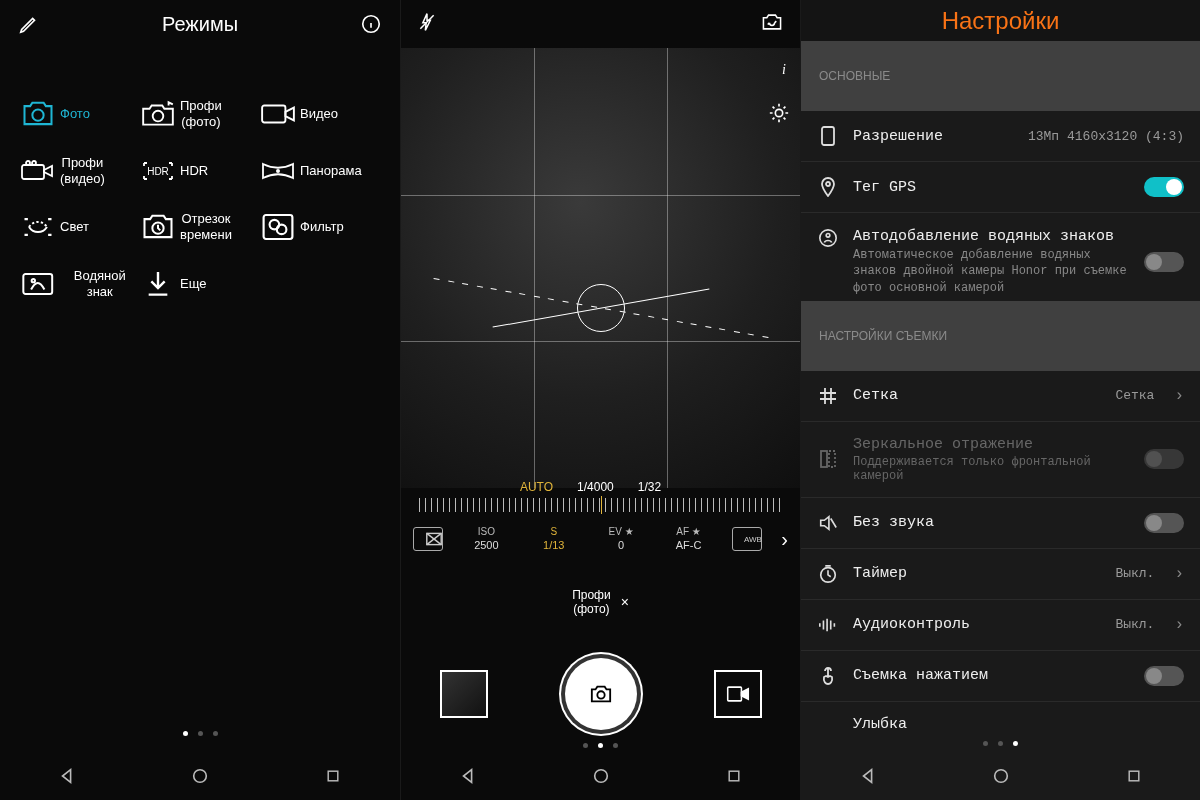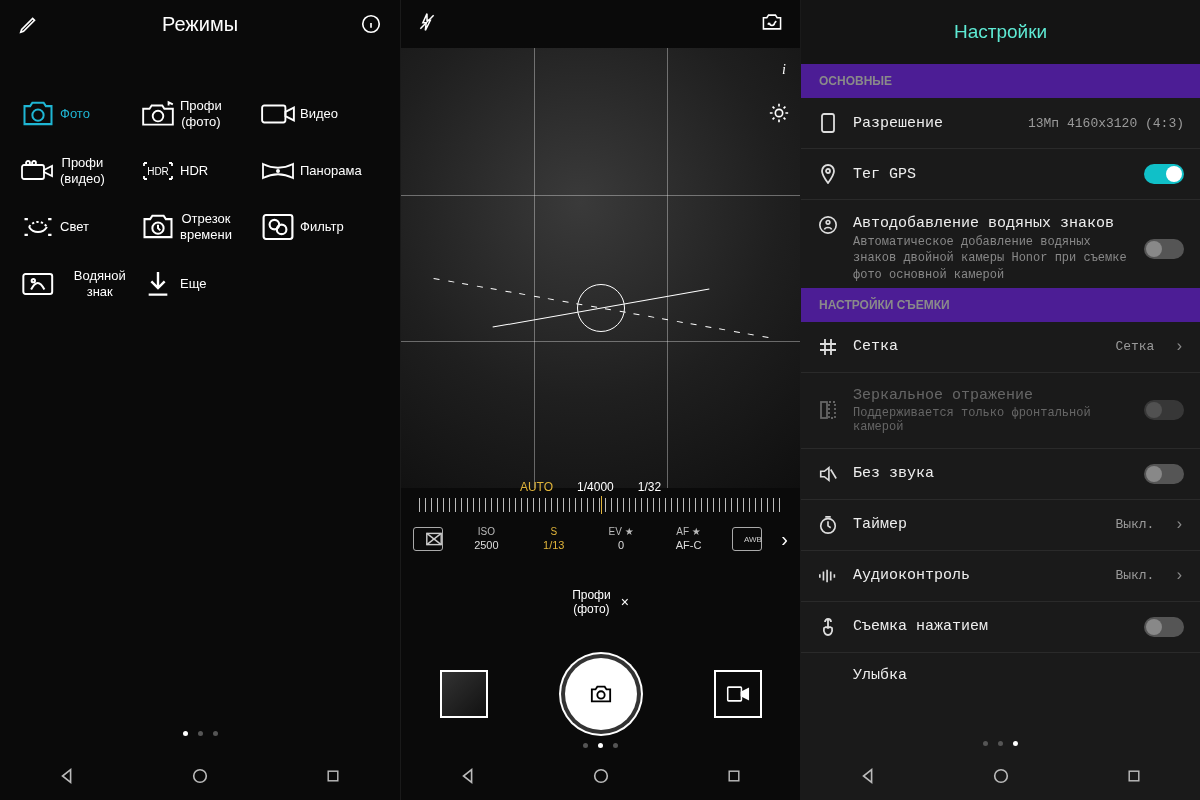--- a/index.html
+++ b/index.html
@@ -59,23 +59,23 @@
   .mode-badge .x { font-size: 14px; }
 
   .p2-controls { position: absolute; bottom: 70px; left: 0; right: 0; display: flex; align-items: center; justify-content: space-around; }
   .thumb { width: 48px; height: 48px; border: 2px solid #fff; background: linear-gradient(135deg,#333,#111); }
   .shutter { width: 72px; height: 72px; border-radius: 50%; background: #fff; display: flex; align-items: center; justify-content: center; box-shadow: 0 0 0 4px #333, 0 0 0 6px #fff; }
   .shutter-inner { width: 60px; height: 60px; border-radius: 50%; background: #fff; display:flex; align-items:center; justify-content:center; color:#000; }
   .video-btn { width: 48px; height: 48px; border: 2px solid #fff; display:flex; align-items:center; justify-content:center; color:#fff; }
   .p2-dots { position: absolute; bottom: 52px; left: 0; right: 0; display: flex; justify-content: center; gap: 10px; }
 
   
-  .p3-header { height: 64px; display: flex; align-items: center; justify-content: center; color: #5eead4; font-size: 19px; background: #141414; }
+  .p3-header { height: 41px; display: flex; align-items: center; justify-content: center; color: #f97316; font-size: 24px; background: #141414; }
   .p3-list { flex: 1; overflow: hidden; background: #1a1a1a; }
-  .section-hdr { padding: 10px 18px; color: #8a8a8a; font-size: 12px; text-transform: uppercase; background: #4c1d95; font-weight: bold; }
+  .section-hdr { padding: 28px 18px; color: #8a8a8a; font-size: 12px; text-transform: uppercase; background: #404040; }
   .row { display: flex; align-items: center; padding: 14px 16px; gap: 14px; font-family: Liberation Mono, monospace; }
   .row + .row, .row + .subrow, .subrow + .row { border-top: 1px solid #2a2a2a; }
   .row .ric { width: 22px; height: 22px; display:flex; align-items:center; justify-content:center; color:#ddd; flex-shrink:0; }
   .row .rlabel { color: #eee; font-size: 15px; flex: 1; }
   .row .rval { color: #9a9a9a; font-size: 13px; }
   .row.disabled .rlabel, .row.disabled .rval, .row.disabled .ric { color: #666; }
   .toggle { width: 40px; height: 20px; border-radius: 10px; background: #555; position: relative; flex-shrink:0; }
   .toggle::after { content: ""; position: absolute; width: 16px; height: 16px; background: #ddd; border-radius: 50%; top: 2px; left: 2px; transition: none; }
   .toggle.on { background: #10c0c8; }
   .toggle.on::after { left: 22px; background: #fff; }

